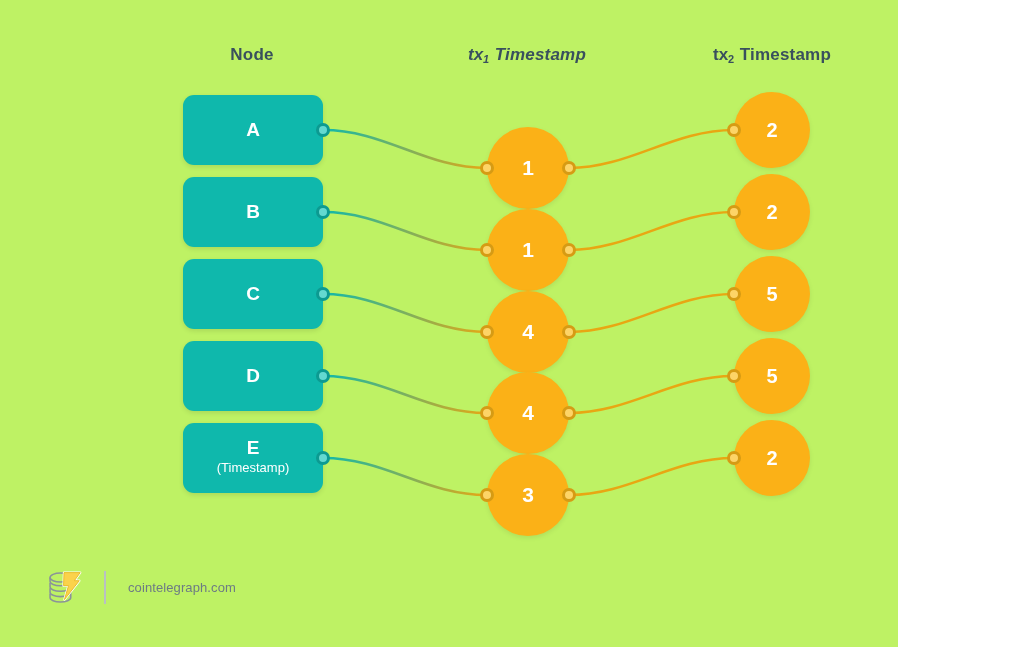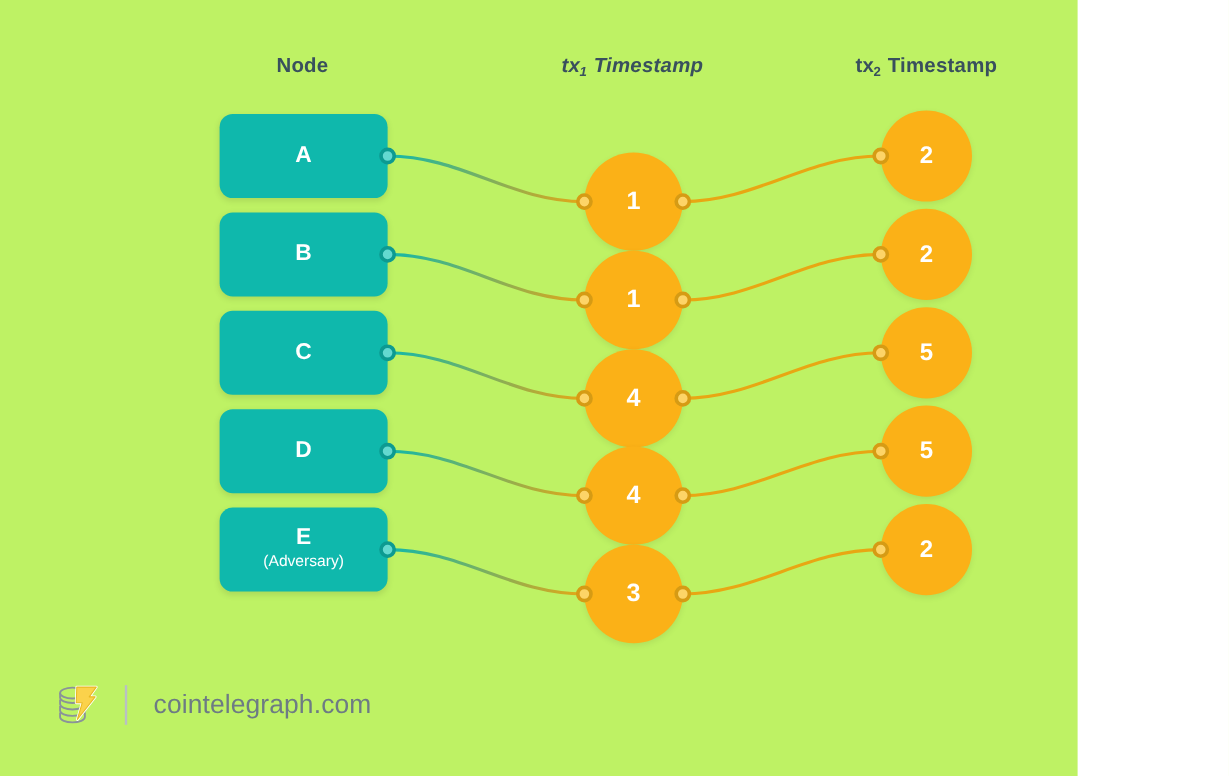--- a/index.html
+++ b/index.html
@@ -140,21 +140,21 @@
     flex: 0 0 auto;
   }
   #footer-divider {
     width: 2px;
     height: 33px;
     background: #b9c0c4;
     margin: 0 22px 0 20px;
     flex: 0 0 auto;
   }
   #footer-text {
-    font-size: 22px;
+    font-size: 13px;
     color: #6d7b84;
     letter-spacing: .1px;
     white-space: nowrap;
   }
 </style>
 </head>
 <body>
 
 <div id="canvas">
 
@@ -212,21 +212,21 @@
     <div class="node-letter">B</div>
   </div>
   <div class="node-box" style="top:259px;">
     <div class="node-letter">C</div>
   </div>
   <div class="node-box" style="top:341px;">
     <div class="node-letter">D</div>
   </div>
   <div class="node-box has-sub" style="top:423px;">
     <div class="node-letter">E</div>
-    <div class="node-sub">(Adversary)</div>
+    <div class="node-sub">(Timestamp)</div>
   </div>
 
   <div class="ts-circle ts-1" style="top:127px;">
     <span>1</span>
   </div>
   <div class="ts-circle ts-1" style="top:209px;">
     <span>1</span>
   </div>
   <div class="ts-circle ts-1" style="top:291px;">
     <span>4</span>

